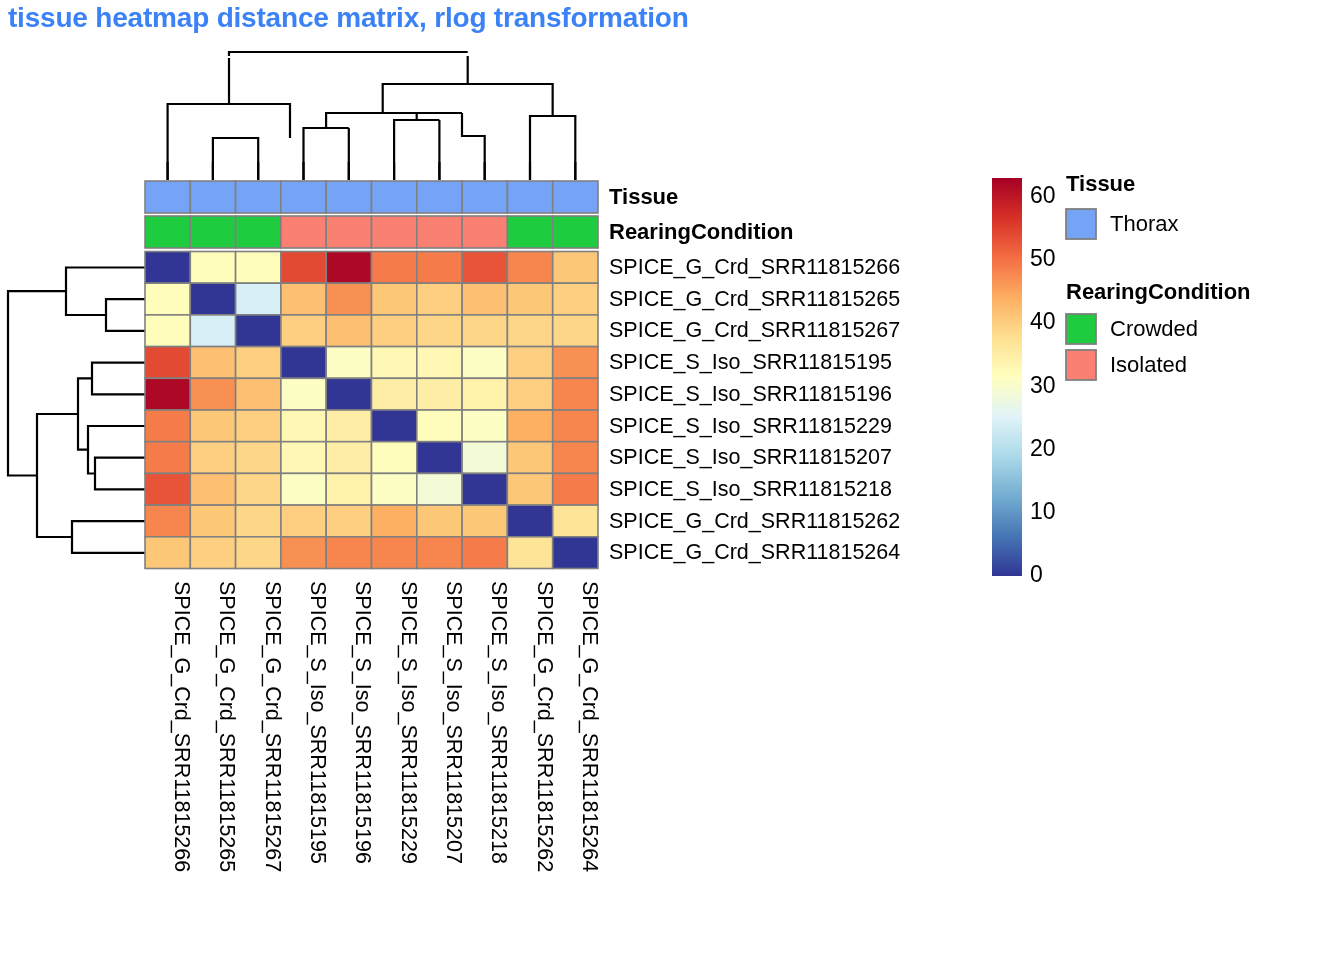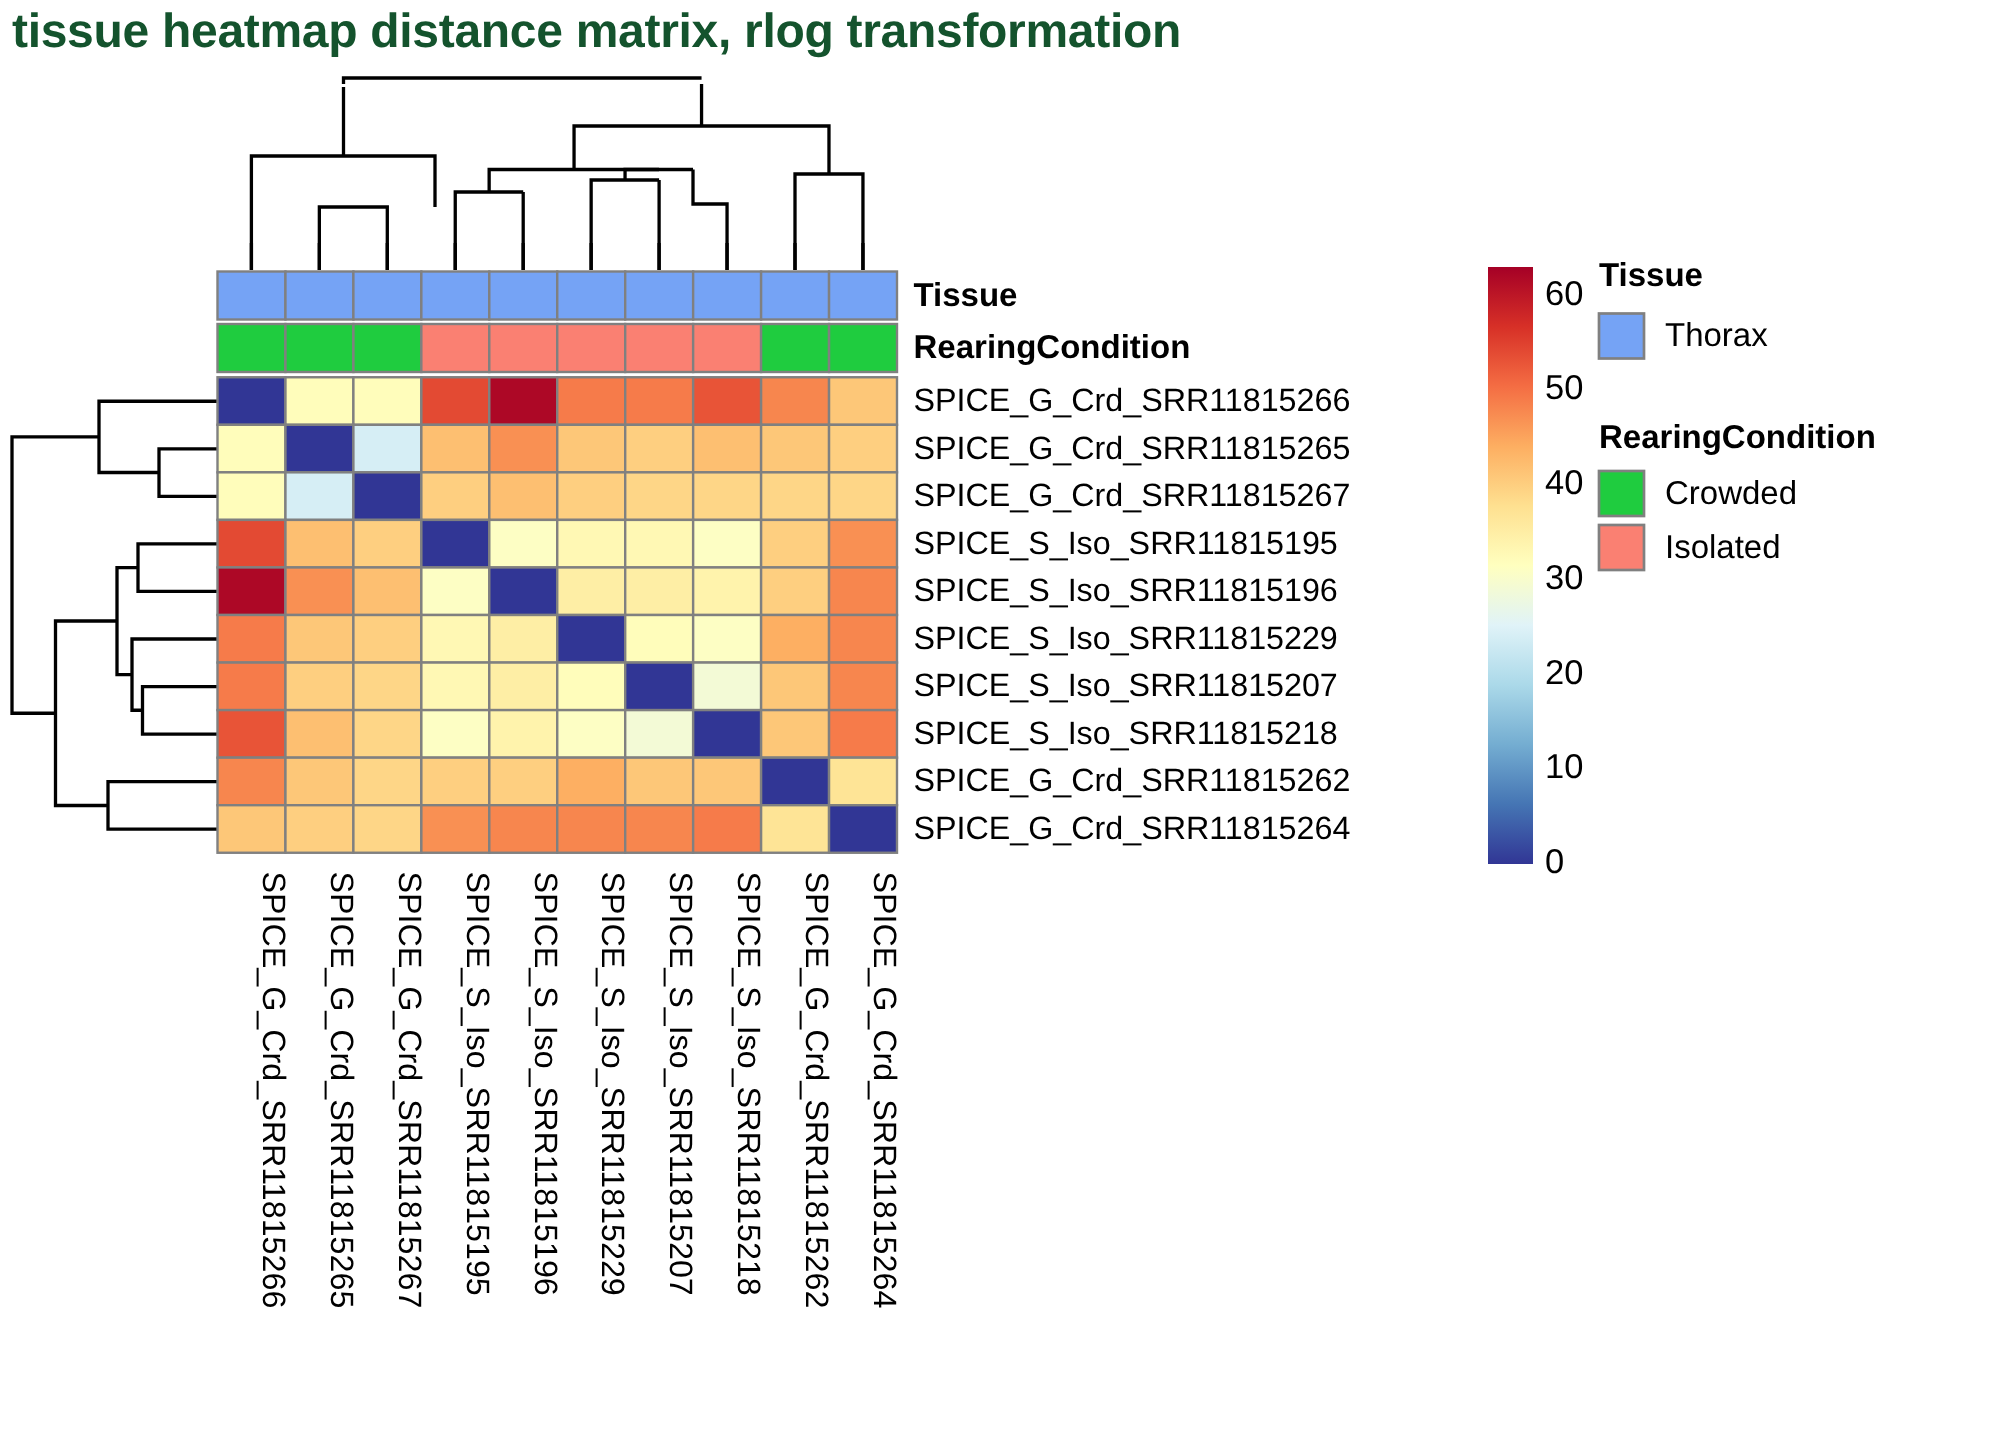--- a/index.html
+++ b/index.html
@@ -5,21 +5,21 @@
   html,body{margin:0;padding:0;}
   body{
     width:1344px;height:960px;
     background:#ffffff;
     font-family:"Liberation Sans", sans-serif;
     overflow:hidden;
     position:relative;
   }
   #page-title{
     position:absolute;left:8px;top:2px;
-    font-size:32px;font-weight:bold;color:#14532d;
+    font-size:28px;font-weight:bold;color:#3b82f6;
     letter-spacing:-0.2px;white-space:nowrap;
   }
   .plot{position:absolute;left:0;top:0;width:1344px;height:960px;}
   svg{display:block;}
   .cell{stroke:#808080;stroke-width:1.6;}
   .anncell{stroke:#808080;stroke-width:1.6;}
   .dendro{fill:none;stroke:#000000;stroke-width:2.2;stroke-linecap:butt;}
   .tick{stroke:#000000;stroke-width:2.2;}
   .rowlab{
     font-family:"Liberation Sans", sans-serif;

